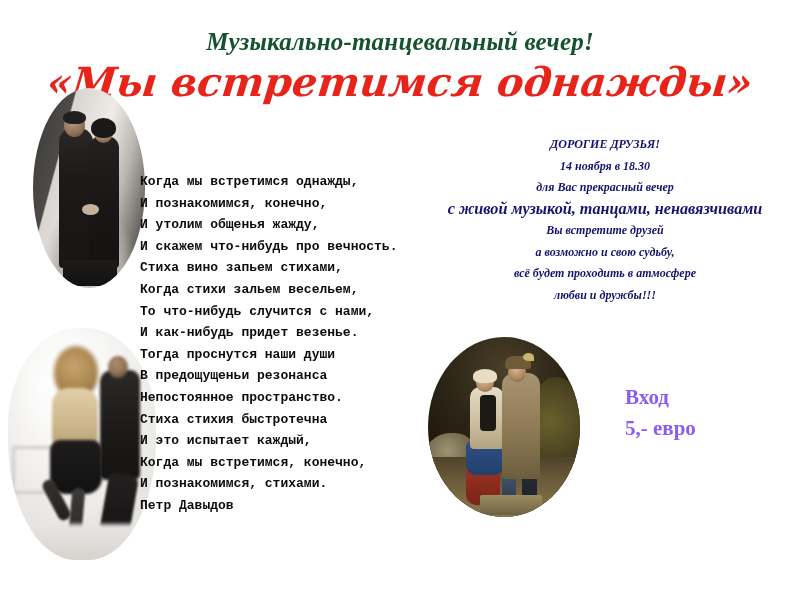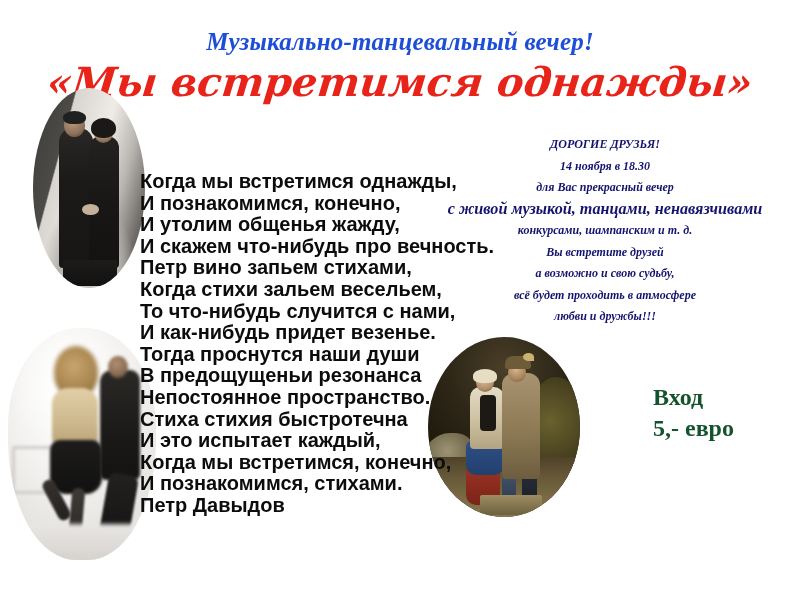--- a/index.html
+++ b/index.html
@@ -21,21 +21,21 @@
     position: absolute;
     left: 0;
     top: 28px;
     width: 800px;
     text-align: center;
     font-family: "Liberation Serif", "DejaVu Serif", serif;
     font-weight: bold;
     font-style: italic;
     font-size: 25px;
     letter-spacing: 0.2px;
-    color: #1d4ed8;
+    color: #14532d;
     white-space: nowrap;
   }
   .title-line2 {
     position: absolute;
     left: 0;
     top: 58px;
     width: 800px;
     text-align: center;
     font-family: "DejaVu Serif", "Liberation Serif", serif;
     font-weight: bold;
@@ -267,23 +267,23 @@
 
   
   .poem {
     position: absolute;
     left: 140px;
     top: 171px;
     width: 330px;
     z-index: 5;
   }
   .poem-line {
-    font-family: Liberation Sans, sans-serif;
+    font-family: Liberation Mono, monospace;
     font-weight: bold;
-    font-size: 20px;
+    font-size: 13px;
     line-height: 21.6px;
     color: #0c0c0c;
     white-space: nowrap;
   }
 
   
   .announce {
     position: absolute;
     left: 410px;
     top: 134px;
@@ -465,25 +465,24 @@
   
   .entrance {
     position: absolute;
     left: 625px;
     top: 382px;
     z-index: 4;
   }
   .entrance-line {
     font-family: "Liberation Serif", "DejaVu Serif", serif;
     font-weight: bold;
-    font-size: 24px;
+    font-size: 21px;
     line-height: 31px;
-    color: #14532d;
+    color: #8b5cf6;
     white-space: nowrap;
-    margin-left: 28px;
   }
 </style>
 </head>
 <body>
 
 <div id="poster">
 
   <div class="title-line1">Музыкально-танцевальный вечер!</div>
   <div class="title-line2">«Мы встретимся однажды»</div>
 
@@ -511,40 +510,39 @@
     <div class="w-leg2"></div>
     <div class="shoe"></div>
     <div class="floor"></div>
   </div>
 
   <div class="poem">
     <div class="poem-line">Когда мы встретимся однажды,</div>
     <div class="poem-line">И познакомимся, конечно,</div>
     <div class="poem-line">И утолим общенья жажду,</div>
     <div class="poem-line">И скажем что-нибудь про вечность.</div>
-    <div class="poem-line">Петр вино запьем стихами,</div>
+    <div class="poem-line">Стиха вино запьем стихами,</div>
     <div class="poem-line">Когда стихи зальем весельем,</div>
     <div class="poem-line">То что-нибудь случится с нами,</div>
     <div class="poem-line">И как-нибудь придет везенье.</div>
     <div class="poem-line">Тогда проснутся наши души</div>
     <div class="poem-line">В предощущеньи резонанса</div>
     <div class="poem-line">Непостоянное пространство.</div>
     <div class="poem-line">Стиха стихия быстротечна</div>
     <div class="poem-line">И это испытает каждый,</div>
     <div class="poem-line">Когда мы встретимся, конечно,</div>
     <div class="poem-line">И познакомимся, стихами.</div>
     <div class="poem-line">Петр Давыдов</div>
   </div>
 
   <div class="announce">
     <div class="announce-line">ДОРОГИЕ ДРУЗЬЯ!</div>
     <div class="announce-line">14 ноября в 18.30</div>
     <div class="announce-line">для Вас прекрасный вечер</div>
     <div class="announce-line wide">с живой музыкой, танцами, ненавязчивами</div>
-    <div class="announce-line">конкурсами, шампанским и т. д.</div>
     <div class="announce-line">Вы встретите друзей</div>
     <div class="announce-line">а возможно и свою судьбу,</div>
     <div class="announce-line">всё будет проходить в атмосфере</div>
     <div class="announce-line">любви и дружбы!!!</div>
   </div>
 
   <div class="painting">
     <div class="foliage-r"></div>
     <div class="rock-l"></div>
     <div class="ground"></div>

